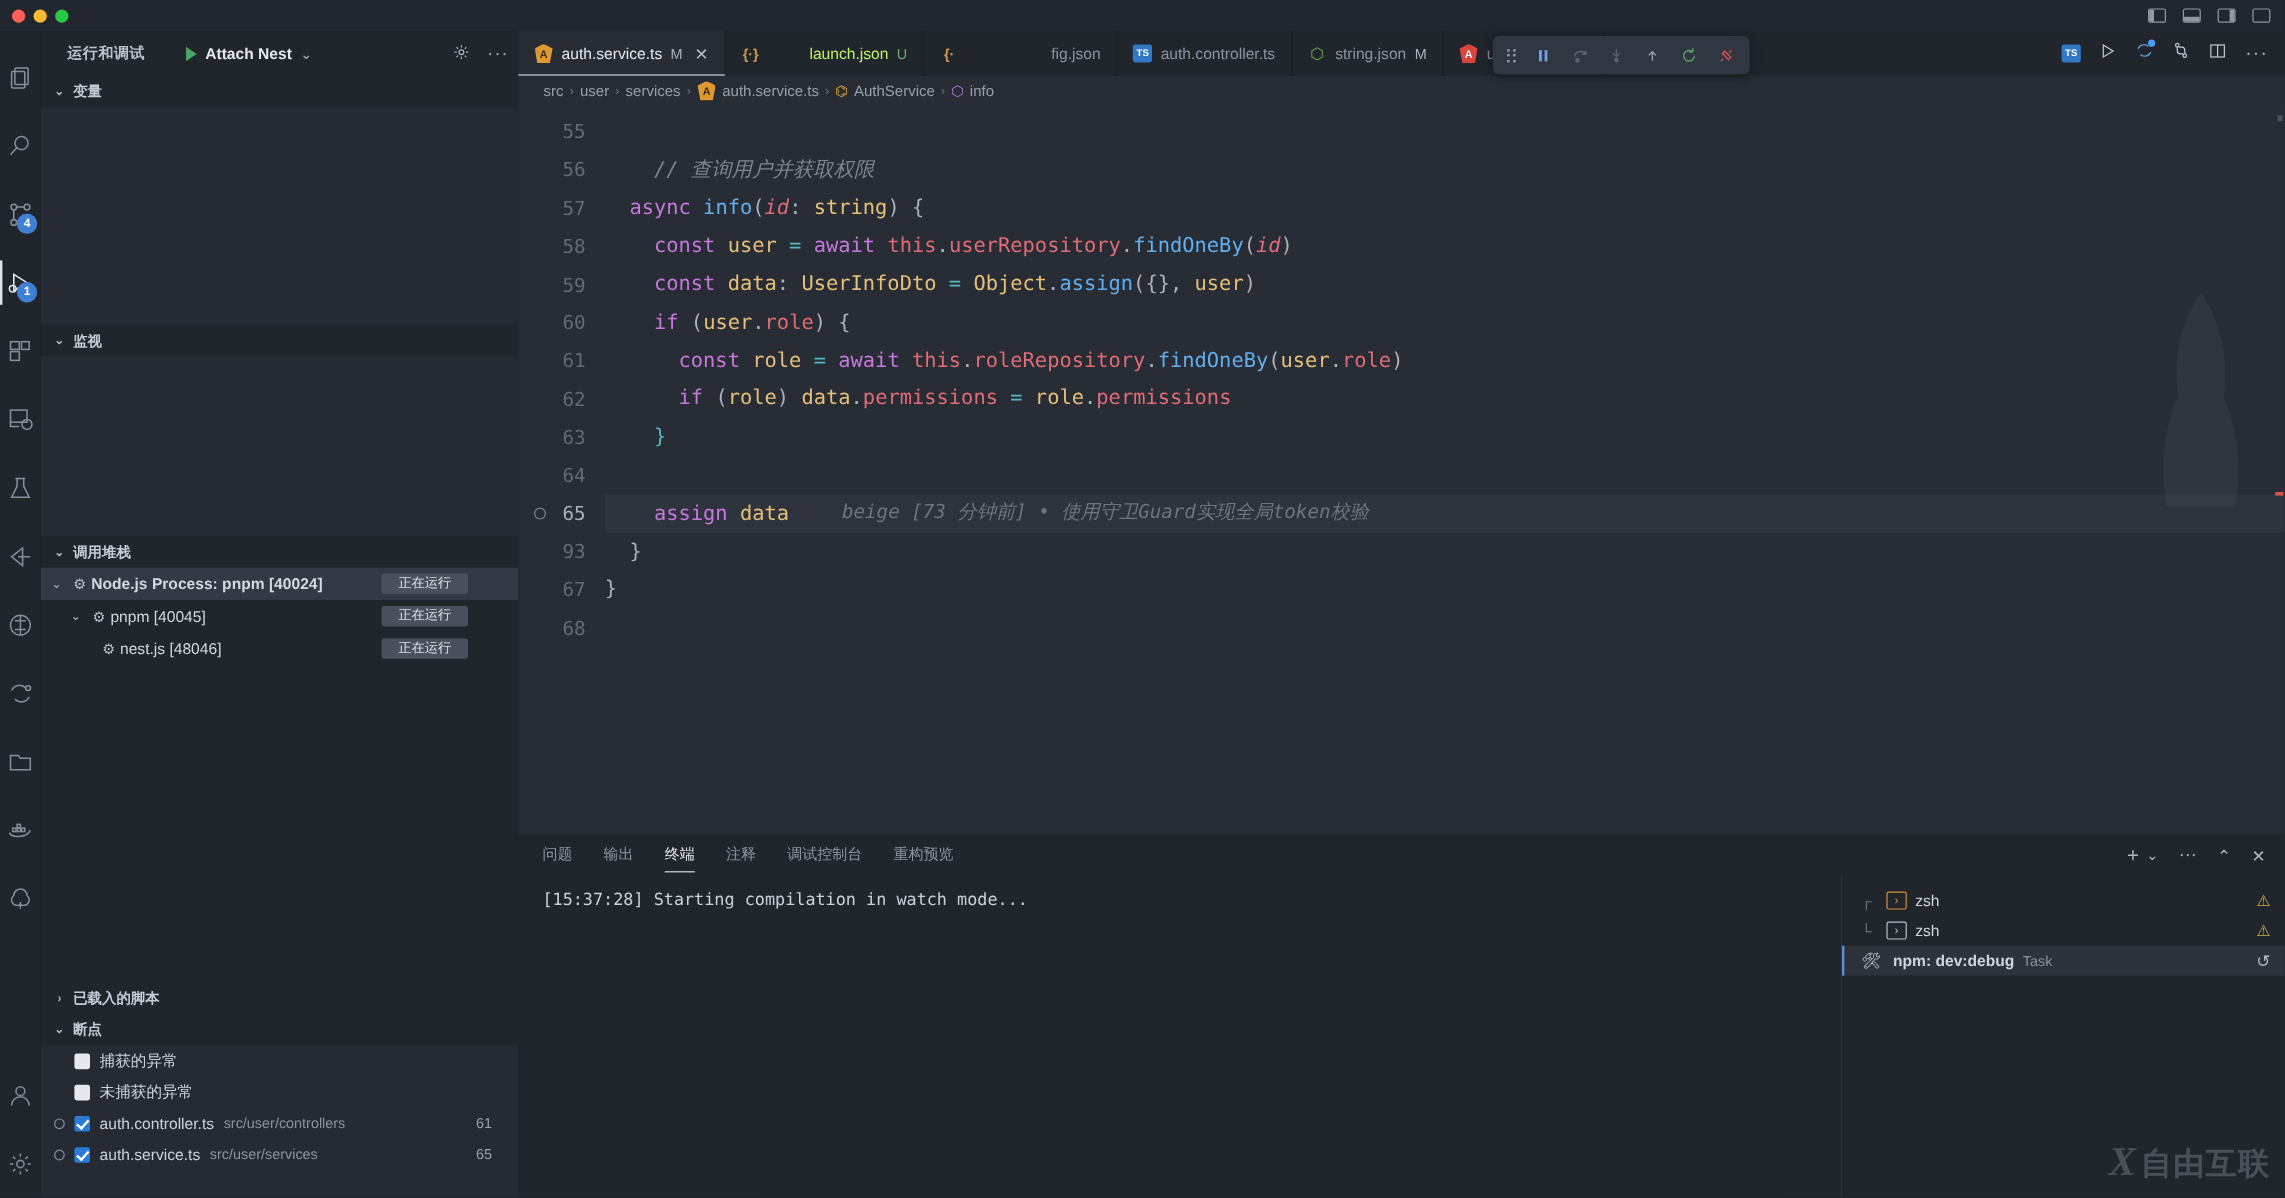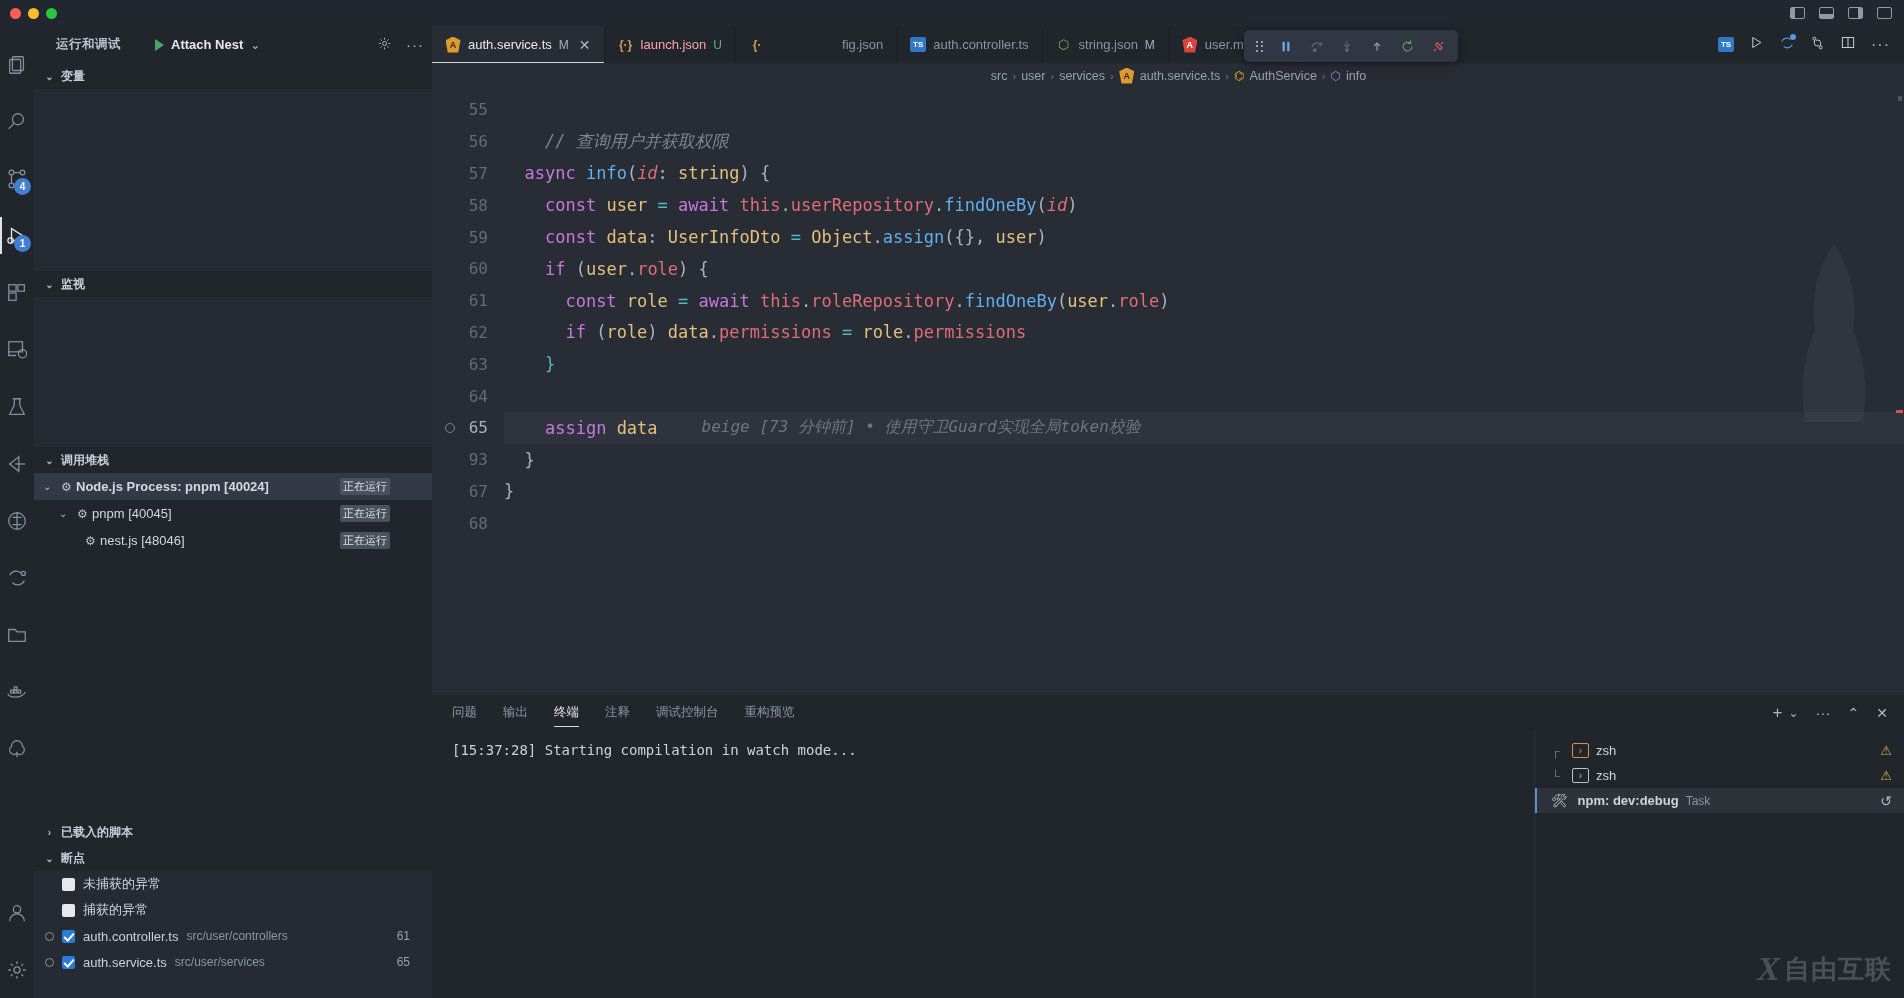--- a/index.html
+++ b/index.html
@@ -78,21 +78,21 @@
     height: 27px; display: flex; align-items: center; font-size: 13px;
     color: #d4d8e0; padding-left: 9px; position: relative; cursor: pointer;
   }
   .stack-row.sel { background: #343a45; }
   .stack-row .tw2 { width: 16px; font-size: 10px; color: #b6bcc7; }
   .bug { width: 15px; display:inline-block; color: #b9c0cb; font-size: 12px; text-align:center; }
   .stack-label { margin-left: 2px; }
   .stack-row.bold .stack-label { font-weight: bold; }
   .run-badge {
     position: absolute; right: 42px; background: #4a515d; color: #dce0e7;
-    font-size: 11px; padding: 1px 3px; border-radius: 2px; line-height: 15px;
+    font-size: 11px; padding: 1px 14px; border-radius: 2px; line-height: 15px;
   }
   .indent1 { padding-left: 25px; }
   .indent2 { padding-left: 49px; }
 
   .bp-row {
     height: 26px; display: flex; align-items: center; font-size: 13px; color: #cdd2da;
     padding-left: 28px; gap: 8px; cursor: pointer; position: relative;
   }
   .cbx { width: 13px; height: 13px; border-radius: 2px; background: #e6e8ec; flex: 0 0 13px; }
   .cbx.on { background: #2a7bd6; position: relative; }
@@ -113,21 +113,21 @@
   .tabbar { height: 37px; background: #21252c; display: flex; position: relative; flex: 0 0 37px; }
   .tab {
     display: flex; align-items: center; gap: 7px; padding: 0 13px; font-size: 13px;
     color: #8d94a1; border-right: 1px solid #1b1e24; cursor: pointer; white-space: nowrap;
     position: relative; max-width: 260px;
   }
   .tab.active { background: #282c34; color: #e6e9ef; }
   .tab.active::after { content:''; position:absolute; left:0; right:0; bottom:0; height:1.5px; background:#cfd4dd; }
   .tab .mod { font-size: 12px; color: #a9b0bd; }
   .tab .mod.u { color: #63b06f; }
-  .tab.untracked .tname { color: #fca5a5; }
+  .tab.untracked .tname { color: #bef264; margin-left: 34px; }
   .tab .close { font-size: 14px; color: #b4bac5; margin-left: 3px; }
   .fi { width: 16px; height: 16px; flex: 0 0 16px; display: flex; align-items: center; justify-content: center; font-size: 10px; }
   .fi.ng { color: #fff; }
   .fi.ng .hex { width: 15px; height: 16px; background: #dd9a33; clip-path: polygon(50% 0,100% 24%,85% 100%,15% 100%,0 24%); display:flex;align-items:center;justify-content:center;font-size:9px;font-weight:bold;color:#3a2b10; }
   .fi.ng.red .hex { background: #d9443f; color:#fff; }
   .fi.json { color: #cf9b4e; font-size: 12px; font-weight: bold; }
   .fi.ts { background:#3178c6; color:#fff; font-size:8px; font-weight:bold; border-radius:2px; width:15px;height:15px; }
   .fi.node { color: #6cb64b; font-size: 13px; }
 
   .tabbar-actions { margin-left: auto; display: flex; align-items: center; gap: 15px; padding: 0 14px; color: #b4bac5; }
@@ -136,21 +136,21 @@
     position: absolute; left: 812px; top: 4px; height: 32px;
     background: #313742; border-radius: 5px; display: flex; align-items: center;
     gap: 16px; padding: 0 12px; box-shadow: 0 2px 9px rgba(0,0,0,.4); z-index: 20;
   }
   .dt-ico { cursor: pointer; display:flex; align-items:center; }
   .grip { display: grid; grid-template-columns: 2px 2px; gap: 2.5px; }
   .grip i { width: 2px; height: 2px; background: #99a0ac; display:block; }
 
   .breadcrumb {
     height: 25px; display: flex; align-items: center; gap: 5px; padding-left: 21px;
-    font-size: 12.5px; color: #97a0ae; background: #282c34; flex: 0 0 25px; justify-content: center;
+    font-size: 12.5px; color: #97a0ae; background: #282c34; flex: 0 0 25px;
   }
   .bc-sep { color: #6e7785; font-size: 11px; }
 
   .code-wrap { flex: 1; position: relative; overflow: hidden; background: #282c34; display:flex; }
   .gutter { width: 72px; flex: 0 0 72px; padding-top: 6px; }
   .gline {
     height: 31.8px; display: flex; align-items: center; justify-content: flex-end;
     padding-right: 16px; font-family: "DejaVu Sans Mono", monospace; font-size: 16px; color: #636b78;
     position: relative;
   }
@@ -408,25 +408,25 @@
         <span>已载入的脚本</span>
       </div>
 
       <div class="section-head">
         <span class="tw">⌄</span>
         <span>断点</span>
       </div>
       <div class="sec-body" style="flex:1;">
         <div class="bp-row">
           <span class="cbx"></span>
-          <span>未捕获的异常</span>
+          <span>捕获的异常</span>
         </div>
         <div class="bp-row">
           <span class="cbx"></span>
-          <span>捕获的异常</span>
+          <span>未捕获的异常</span>
         </div>
         <div class="bp-row">
           <span class="bp-dot"></span>
           <span class="cbx on"></span>
           <span>auth.controller.ts</span>
           <span class="bp-path">src/user/controllers</span>
           <span class="bp-line">61</span>
         </div>
         <div class="bp-row">
           <span class="bp-dot"></span>

